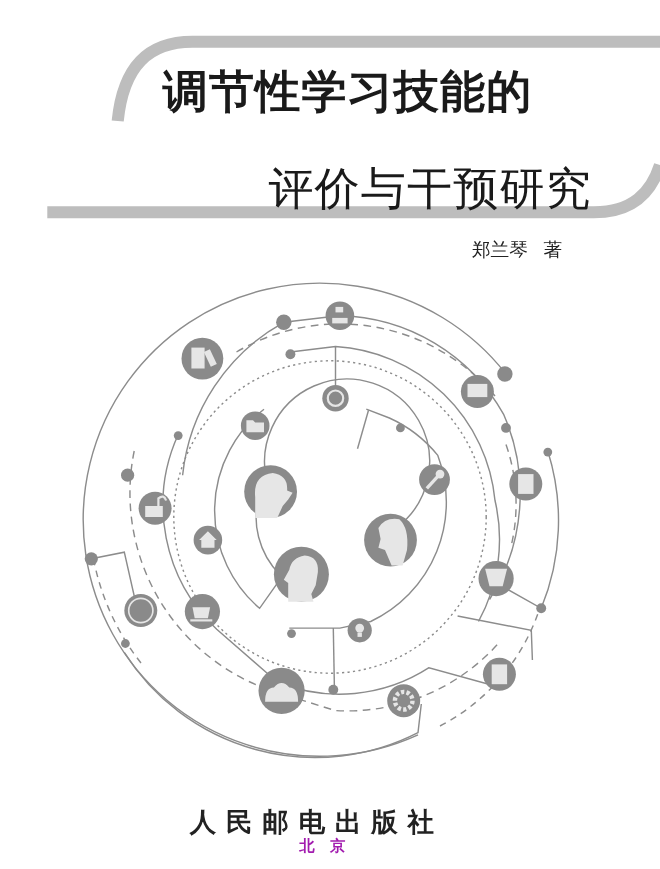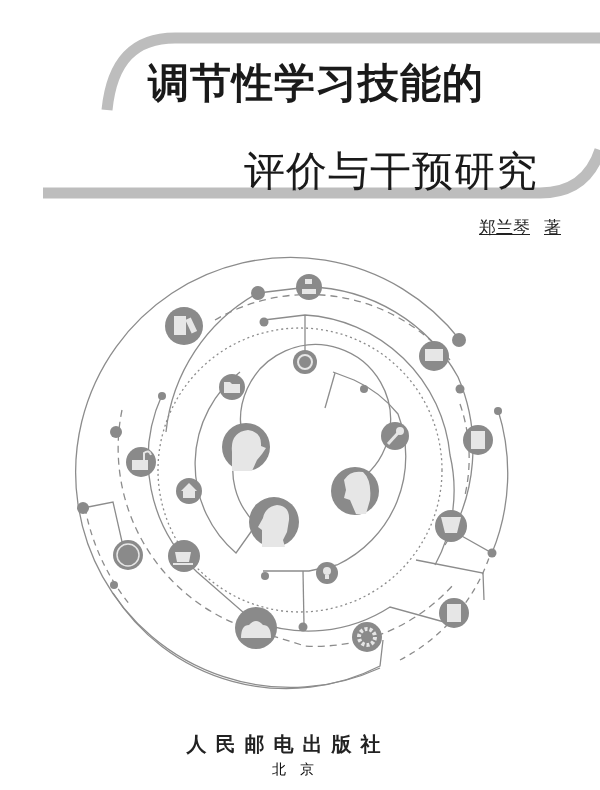--- a/index.html
+++ b/index.html
@@ -1,24 +1,24 @@
 <!DOCTYPE html>
 <html><head>
 <meta charset="utf-8">
 <style>
   html,body{margin:0;padding:0;background:#fff;}
   body{width:600px;height:790px;position:relative;overflow:hidden;font-family:"DejaVu Serif",serif;}
   .band{position:absolute;left:0;top:0;}
   .title1{position:absolute;left:148px;top:58px;width:390px;text-align:left;font-family:"DejaVu Serif",serif;font-weight:bold;font-size:41px;color:#1a1a1a;letter-spacing:1px;line-height:50px;}
   .title2{position:absolute;left:230px;top:114px;width:308px;text-align:right;font-family:"DejaVu Sans",sans-serif;font-size:41px;color:#1a1a1a;letter-spacing:1px;line-height:50px;margin-top:32px;}
-  .author{position:absolute;left:421px;top:216px;width:140px;text-align:right;font-family:"DejaVu Sans",sans-serif;font-size:17px;color:#222;text-decoration:underline;}
+  .author{position:absolute;left:400px;top:216px;width:140px;text-align:center;font-family:"DejaVu Sans",sans-serif;font-size:17px;color:#222;}
   .author .role{margin-left:14px;}
   .diagram{position:absolute;left:0;top:240px;}
-  .publisher{position:absolute;left:0;top:731px;width:576px;text-align:center;font-family:"DejaVu Serif",serif;font-weight:bold;font-size:20px;color:#222;letter-spacing:9px;}
-  .city{position:absolute;left:0;top:761px;width:600px;text-align:center;font-family:"DejaVu Serif",serif;font-weight:normal;font-size:14px;color:#000000;letter-spacing:14px;}
+  .publisher{position:absolute;left:0;top:731px;width:576px;text-align:center;font-family:"DejaVu Serif",serif;font-weight:bold;font-size:24px;color:#222;letter-spacing:9px;}
+  .city{position:absolute;left:0;top:761px;width:600px;text-align:center;font-family:"DejaVu Serif",serif;font-weight:bold;font-size:14px;color:#a21caf;letter-spacing:14px;}
 </style>
 </head>
 <body>
 
 <svg class="band" width="600" height="210" viewBox="0 0 600 210">
   <path d="M107,110 C112,60 135,38 175,38 L600,38" fill="none" stroke="#bdbdbd" stroke-width="11"></path>
   <path d="M43,193 L540,193 C575,193 592,175 600,150" fill="none" stroke="#bdbdbd" stroke-width="11"></path>
 </svg>
 
 <div class="title1">调节性学习技能的</div>

